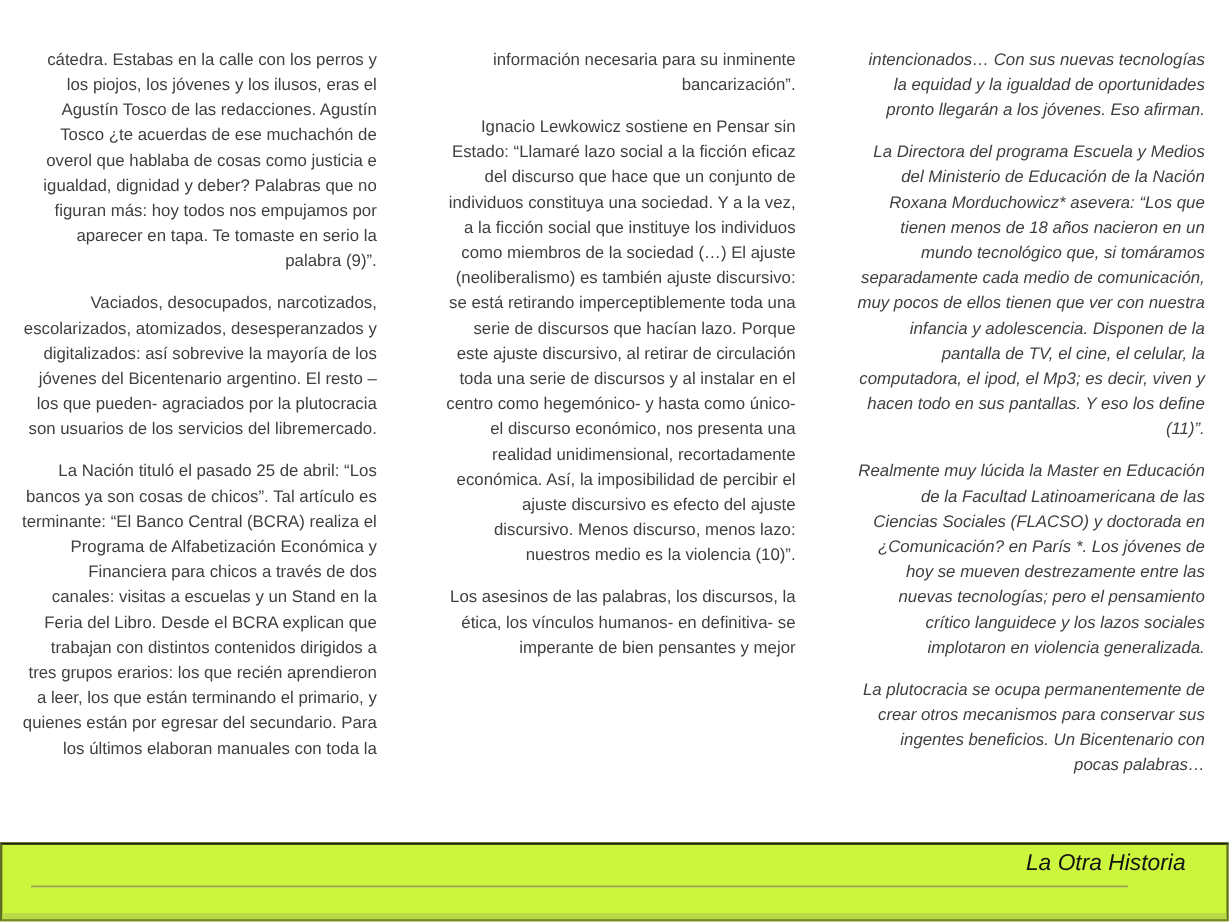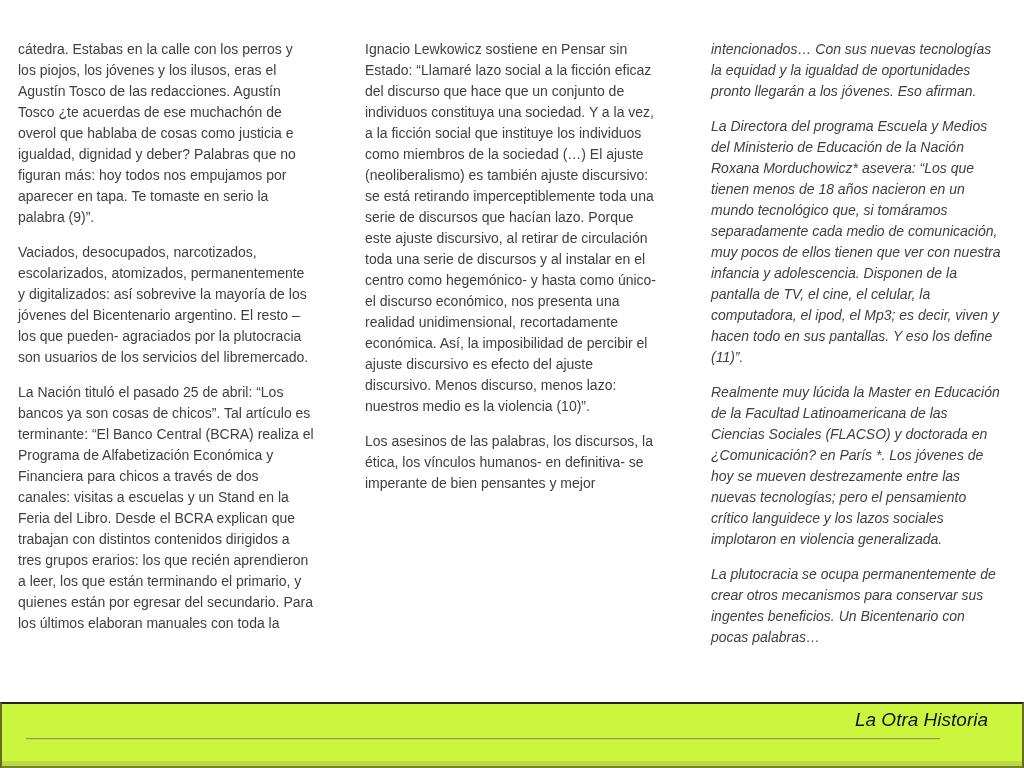--- a/index.html
+++ b/index.html
@@ -16,21 +16,21 @@
     width: 1024px;
     height: 768px;
     background: #ffffff;
   }
   .col {
     position: absolute;
     top: 39px;
     font-size: 14px;
     line-height: 21px;
     color: #3f3f3f;
-    text-align: left;
+    text-align: right;
   }
   .col-1 { left: 18px;  width: 296px; }
   .col-2 { left: 365px; width: 298px; }
   .col-3 { left: 711px; width: 293px; font-style: italic; }
   .col p { margin: 0 0 14px 0; }
   .col p.heading { font-weight: bold; }
   
   .footer {
     position: absolute;
     left: 0;
@@ -73,25 +73,26 @@
     box-sizing: border-box;
   }
 </style>
 </head>
 <body>
 
 <div class="page">
 
   <div class="col col-1">
     <p>cátedra. Estabas en la calle con los perros y los piojos, los jóvenes y los ilusos, eras el Agustín Tosco de las redacciones. Agustín Tosco ¿te acuerdas de ese muchachón de overol que hablaba de cosas como justicia e igualdad, dignidad y deber? Palabras que no figuran más: hoy todos nos empujamos por aparecer en tapa. Te tomaste en serio la palabra (9)”.</p>
-    <p>Vaciados, desocupados, narcotizados, escolarizados, atomizados, permanentemente y digitalizados: así sobrevive la mayoría de los jóvenes del Bicentenario argentino. El resto –los que pueden- agraciados por la plutocracia son usuarios de los servicios del libremercado.</p>
+    <p>Vaciados, desocupados, narcotizados, escolarizados, atomizados, desesperanzados y digitalizados: así sobrevive la mayoría de los jóvenes del Bicentenario argentino. El resto –los que pueden- agraciados por la plutocracia son usuarios de los servicios del libremercado.</p>
     <p>La Nación tituló el pasado 25 de abril: “Los bancos ya son cosas de chicos”. Tal artículo es terminante: “El Banco Central (BCRA) realiza el Programa de Alfabetización Económica y Financiera para chicos a través de dos canales: visitas a escuelas y un Stand en la Feria del Libro. Desde el BCRA explican que trabajan con distintos contenidos dirigidos a tres grupos erarios: los que recién aprendieron a leer, los que están terminando el primario, y quienes están por egresar del secundario. Para los últimos elaboran manuales con toda la</p>
   </div>
 
   <div class="col col-2">
+    <p>información necesaria para su inminente bancarización”.</p>
     <p>Ignacio Lewkowicz sostiene en Pensar sin Estado: “Llamaré lazo social a la ficción eficaz del discurso que hace que un conjunto de individuos constituya una sociedad. Y a la vez, a la ficción social que instituye los individuos como miembros de la sociedad (…) El ajuste (neoliberalismo) es también ajuste discursivo: se está retirando imperceptiblemente toda una serie de discursos que hacían lazo. Porque este ajuste discursivo, al retirar de circulación toda una serie de discursos y al instalar en el centro como hegemónico- y hasta como único- el discurso económico, nos presenta una realidad unidimensional, recortadamente económica. Así, la imposibilidad de percibir el ajuste discursivo es efecto del ajuste discursivo. Menos discurso, menos lazo: nuestros medio es la violencia (10)”.</p>
     <p>Los asesinos de las palabras, los discursos, la ética, los vínculos humanos- en definitiva- se imperante de bien pensantes y mejor</p>
   </div>
 
   <div class="col col-3">
     <p>intencionados… Con sus nuevas tecnologías la equidad y la igualdad de oportunidades pronto llegarán a los jóvenes. Eso afirman.</p>
     <p>La Directora del programa Escuela y Medios del Ministerio de Educación de la Nación Roxana Morduchowicz* asevera: “Los que tienen menos de 18 años nacieron en un mundo tecnológico que, si tomáramos separadamente cada medio de comunicación, muy pocos de ellos tienen que ver con nuestra infancia y adolescencia. Disponen de la pantalla de TV, el cine, el celular, la computadora, el ipod, el Mp3; es decir, viven y hacen todo en sus pantallas. Y eso los define (11)”.</p>
     <p>Realmente muy lúcida la Master en Educación de la Facultad Latinoamericana de las Ciencias Sociales (FLACSO) y doctorada en ¿Comunicación? en París *. Los jóvenes de hoy se mueven destrezamente entre las nuevas tecnologías; pero el pensamiento crítico languidece y los lazos sociales implotaron en violencia generalizada.</p>
     <p>La plutocracia se ocupa permanentemente de crear otros mecanismos para conservar sus ingentes beneficios. Un Bicentenario con pocas palabras…</p>
   </div>

